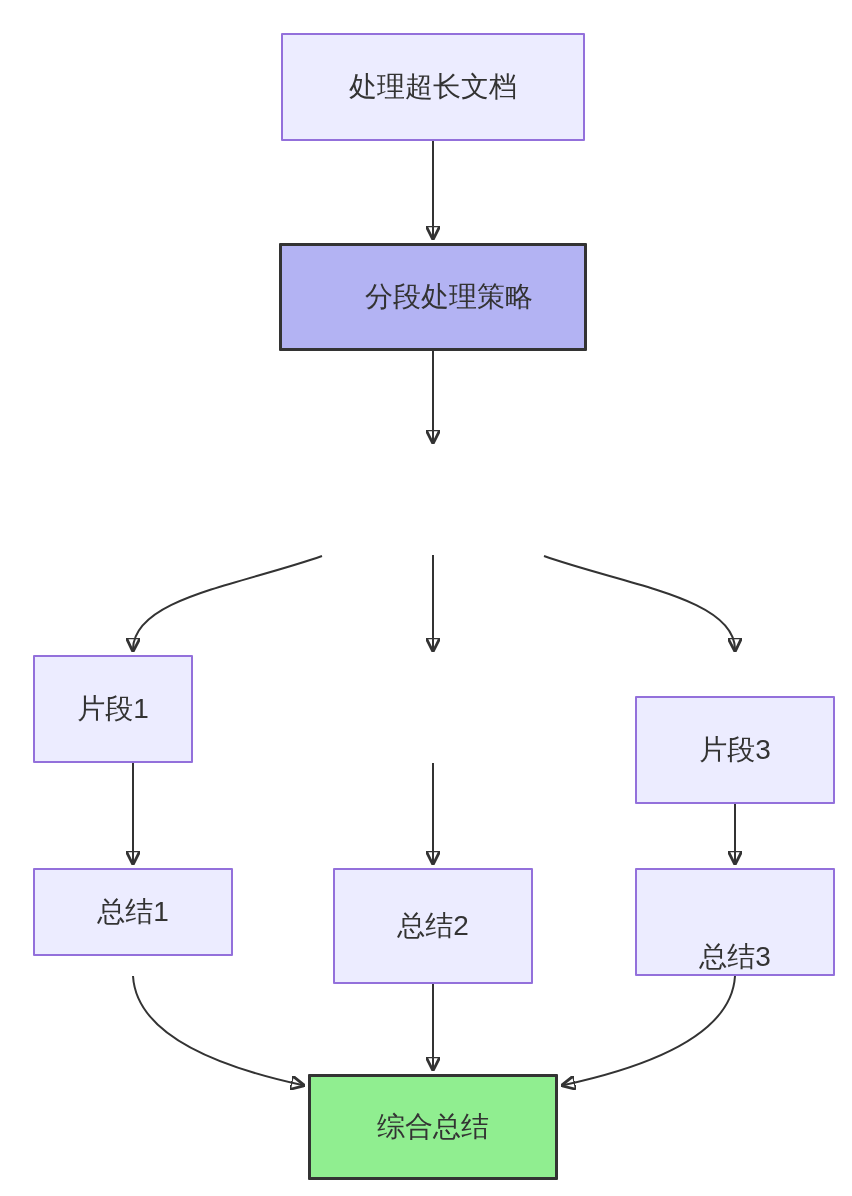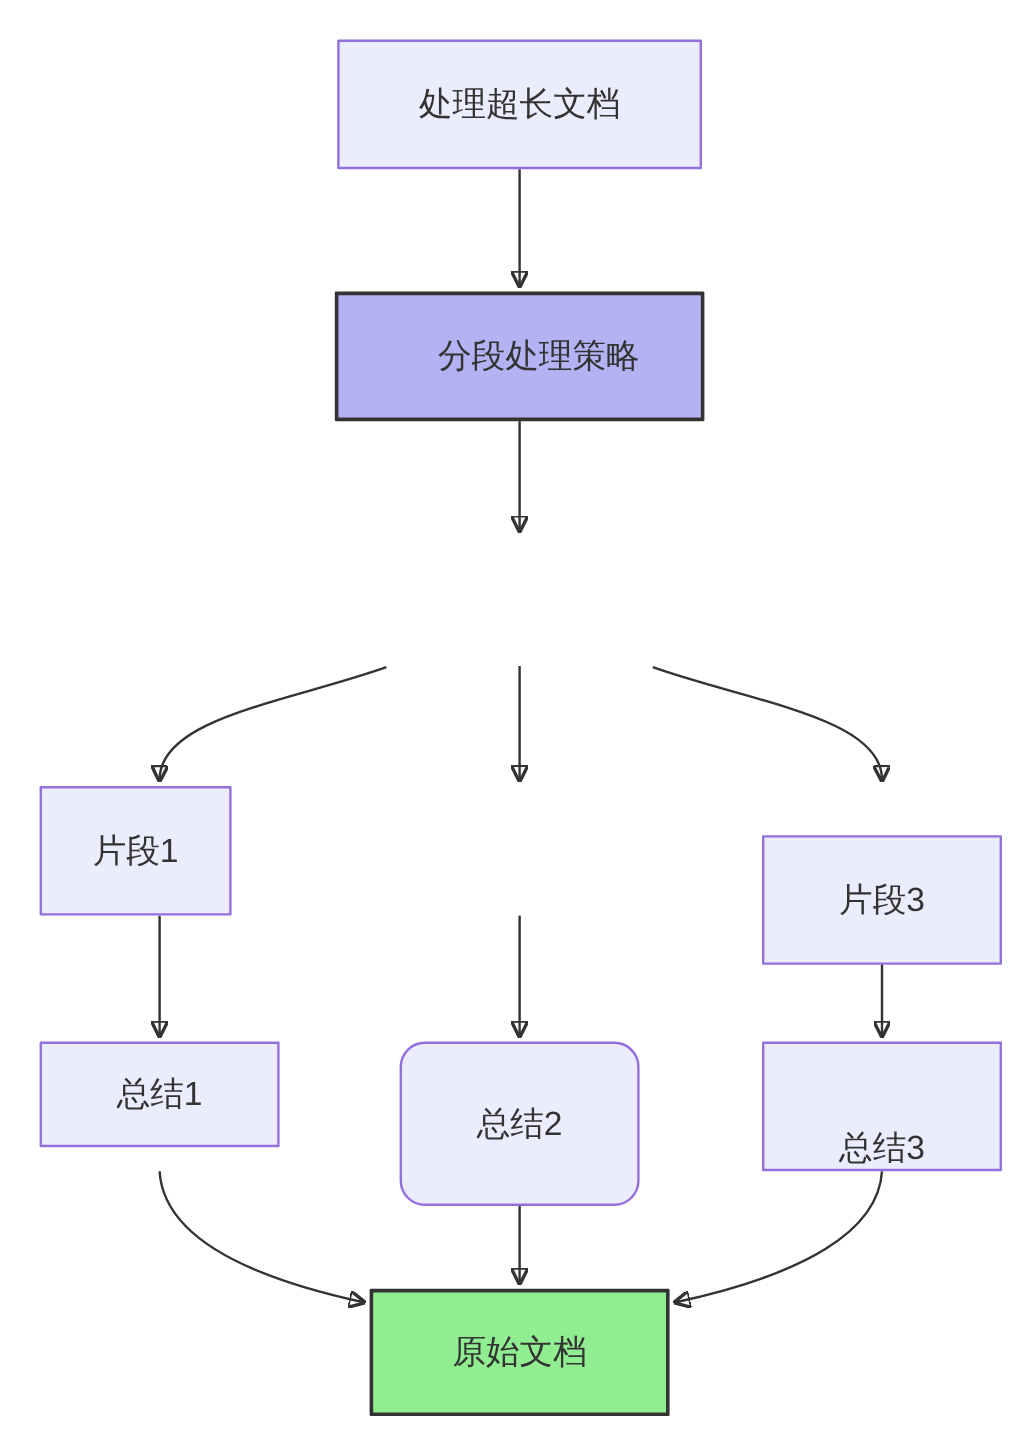--- a/index.html
+++ b/index.html
@@ -37,21 +37,21 @@
   .node.highlight{background:var(--hl-fill);border:3px solid var(--hl-stroke);padding-left:32px;}
   .node.success{background:var(--ok-fill);border:3px solid var(--ok-stroke);}
   
   #n-start   {left:281px;top:33px;  width:304px;height:108px;}
   #n-strategy{left:279px;top:243px; width:308px;height:108px;}
   #n-doc     {left:309px;top:447px; width:248px;height:108px;}
   #n-seg1    {left:33px; top:655px; width:160px;height:108px;}
   #n-seg2    {left:333px;top:655px; width:200px;height:108px;}
   #n-seg3    {left:635px;top:655px; width:200px;height:108px;margin-top:41px;}
   #n-sum1    {left:33px; top:868px; width:200px;height:88px;}
-  #n-sum2    {left:333px;top:868px; width:200px;height:137px;border-radius:21px;}
+  #n-sum2    {left:333px;top:868px; width:200px;height:116px;}
   #n-sum3    {left:635px;top:868px; width:200px;height:108px;align-items:flex-end;}
   #n-final   {left:308px;top:1074px;width:250px;height:106px;}
 </style>
 </head>
 <body>
 
 <div class="canvas">
 
   <svg class="edges" viewBox="0 0 852 1196" xmlns="http://www.w3.org/2000/svg">
     <defs>
@@ -96,16 +96,16 @@
 
   <div class="node" id="n-sum2">
     <span>总结2</span>
   </div>
 
   <div class="node" id="n-sum3">
     <span>总结3</span>
   </div>
 
   <div class="node success" id="n-final">
-    <span>原始文档</span>
+    <span>综合总结</span>
   </div>
 
 </div>
 
 </body></html>

